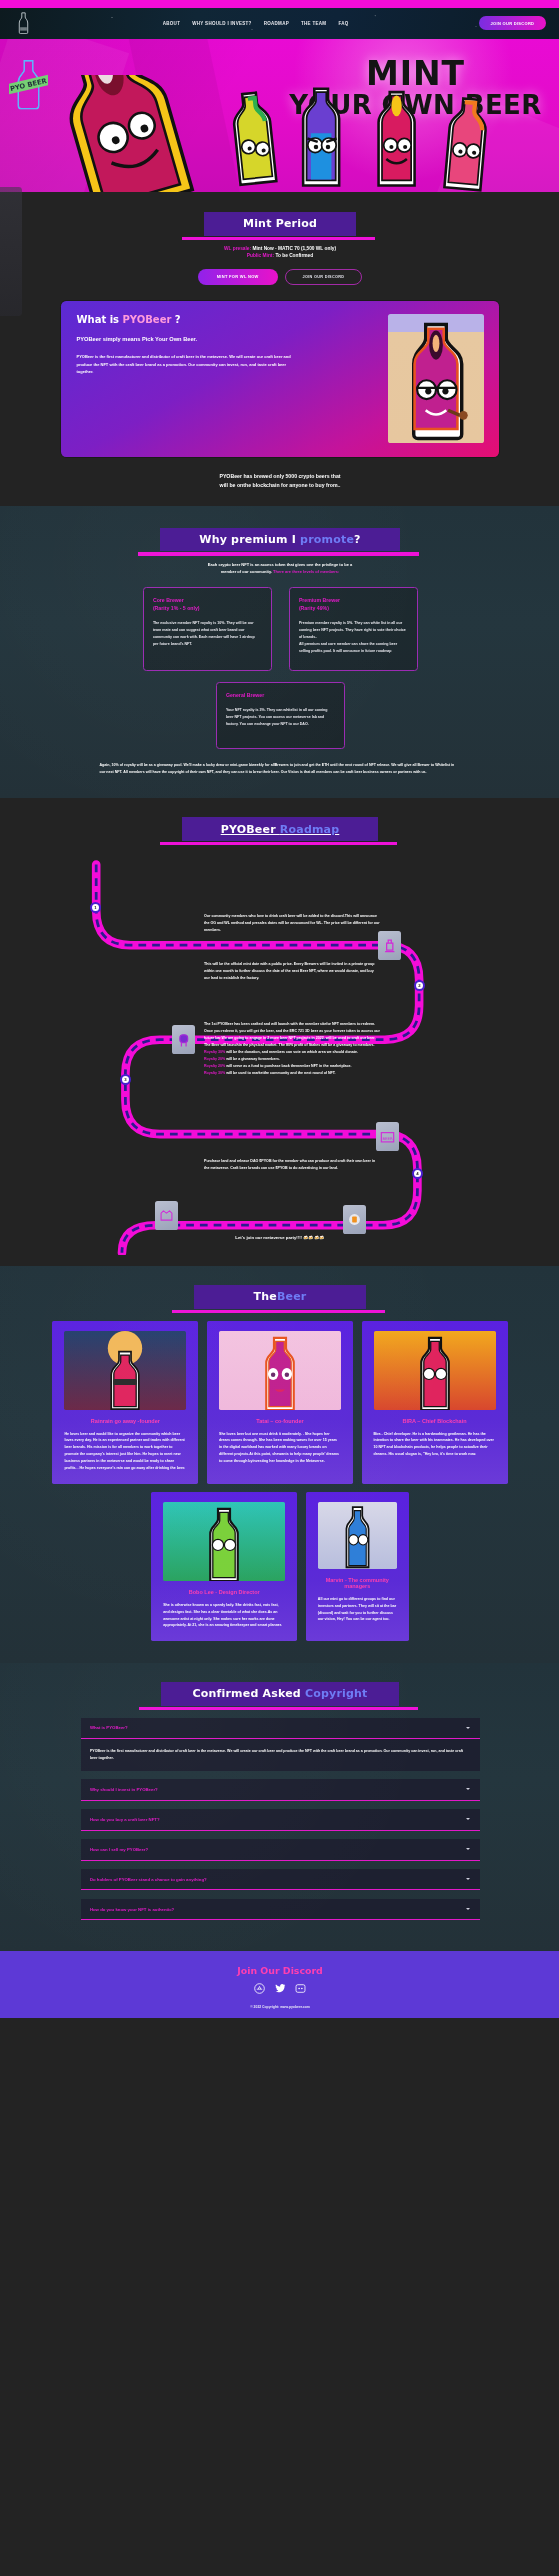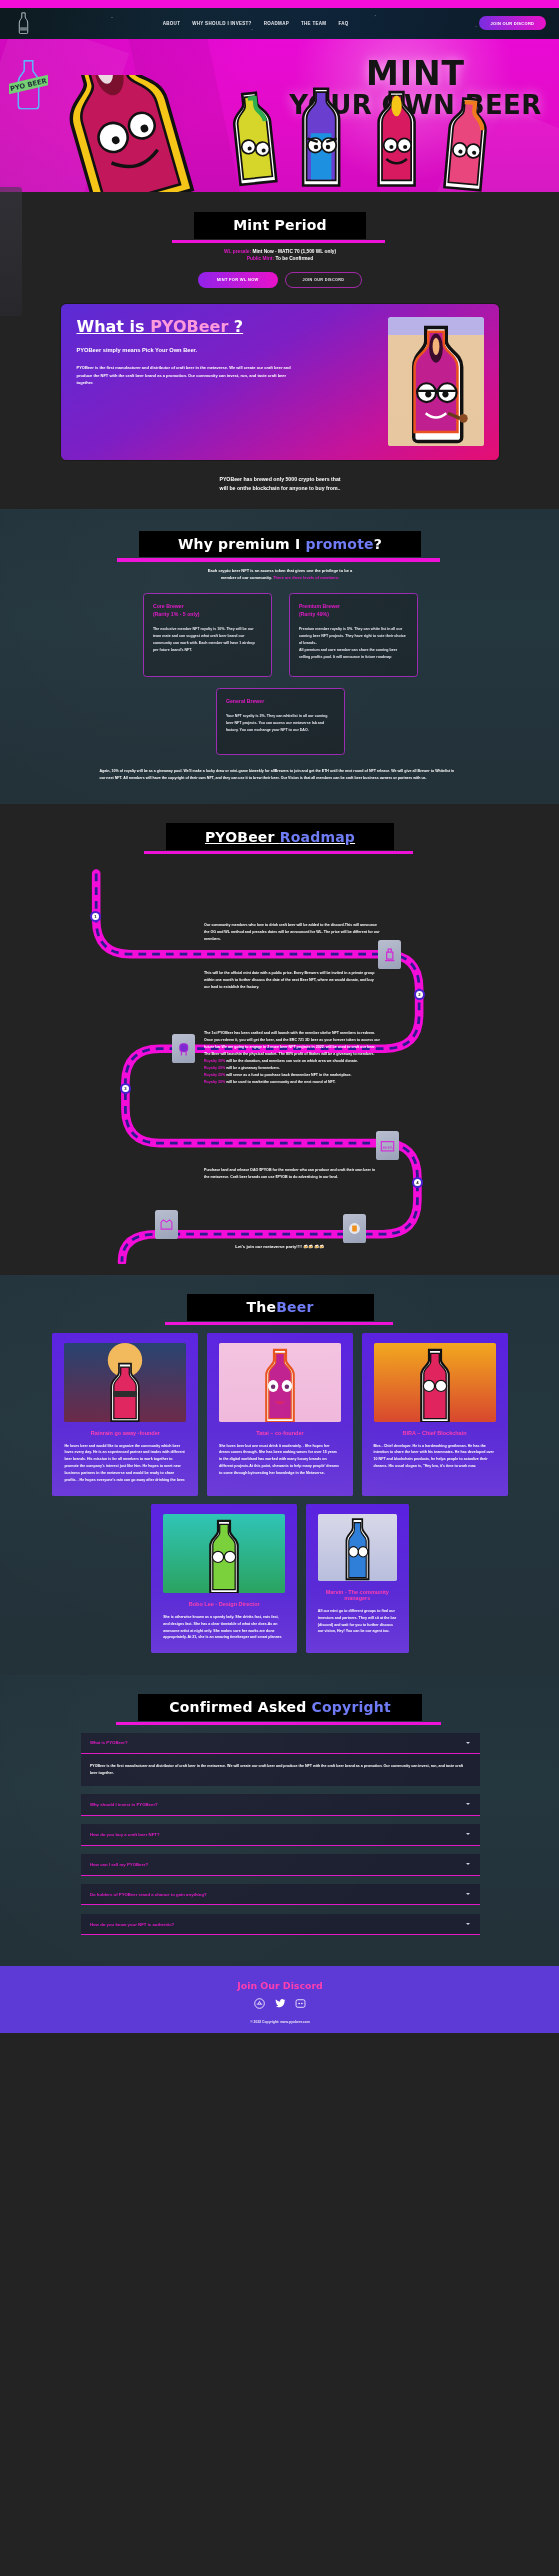--- a/index.html
+++ b/index.html
@@ -75,22 +75,22 @@
     position:relative;
   }
   .sec-teal::after{content:"";position:absolute;inset:0;
     background:radial-gradient(circle at 30% 20%, rgba(255,255,255,.02), transparent 60%);
     pointer-events:none;}
 
   
   .banner-wrap{ display:flex; justify-content:center; }
   .banner{ position:relative; display:inline-block; }
   .banner .bar{
-    background:#000000; padding:5.2px 39px; text-align:center;
-    font-size:14px; font-weight:700; letter-spacing:0.2px;
+    background:#4c1d95; padding:5.2px 39px; text-align:center;
+    font-size:11px; font-weight:700; letter-spacing:0.2px;
     font-family:"DejaVu Sans", sans-serif; color:#fff; position:relative; z-index:2;
   }
   .banner .bar .accent{ color:#6f7cf5; }
   .banner .under{
     position:absolute; left:-22px; right:-19px; bottom:-4.3px; height:3.4px; background:#ee11d8;
   }
 
   
   .mint-lines{ text-align:center; margin-top:10.3px; }
   .mint-lines div{ font-size:4.8px; font-weight:700; margin:1.7px 0; }
@@ -107,21 +107,21 @@
   }
 
   
   .whatis{
     margin:15.5px auto 0; width:438px; border-radius:5.2px; padding:13.7px 15.5px;
     display:flex; gap:12px;
     background:linear-gradient(150deg,#5b2bd4 0%,#7d1fc4 40%,#c4139b 75%,#e50e72 100%);
     box-shadow:0 0 0 0.9px rgba(0,0,0,.25);
   }
   .whatis .left{ flex:1; }
-  .whatis h2{ font-size:16px; font-weight:700; font-family:"DejaVu Sans", sans-serif;text-decoration:underline;}
+  .whatis h2{ font-size:10px; font-weight:700; font-family:"DejaVu Sans", sans-serif;}
   .whatis h2 .pink{ color:#ff9bdc; }
   .whatis .sub{ font-size:5.7px; font-weight:700; margin-top:11px; }
   .whatis p{ font-size:4px; line-height:1.85; margin-top:11px; font-weight:700; max-width:215px;}
   .whatis .art{
     width:96px; height:129px; border-radius:2.6px; overflow:hidden; flex:none;
     background:linear-gradient(180deg,#b9b2e8 0%,#b9b2e8 14%,#e7c8a0 14%,#e7c79f 100%);
     position:relative;
   }
 
   .brewed{ text-align:center; padding:15.5px 0 0; }

